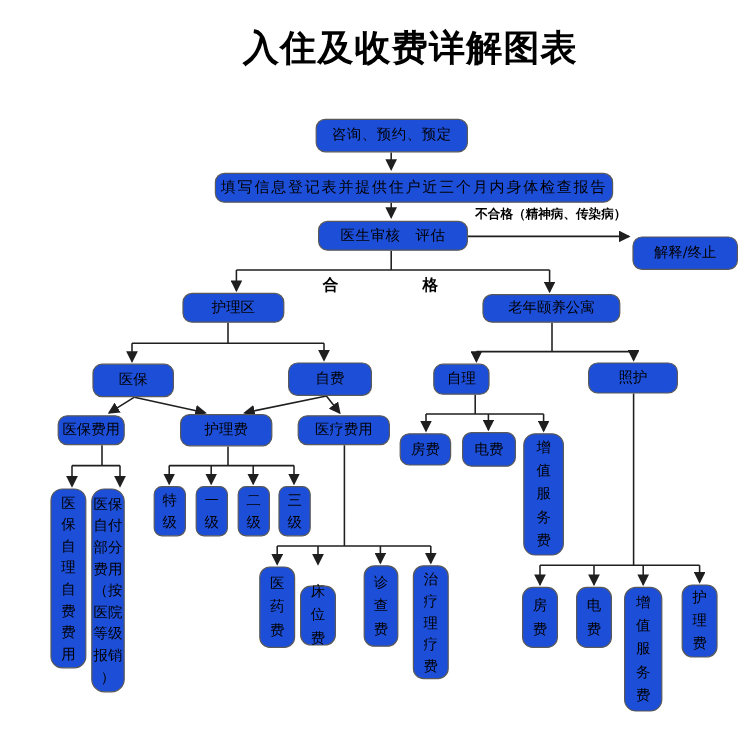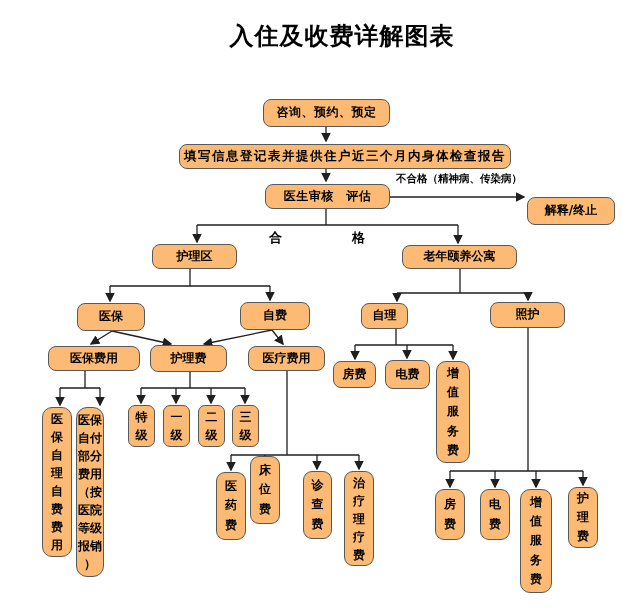--- a/index.html
+++ b/index.html
@@ -2,27 +2,27 @@
 <html><head>
 <meta charset="utf-8">
 <style>
   html,body{margin:0;padding:0;background:#ffffff;}
   #stage{
     position:relative;width:623px;height:609px;background:#ffffff;
     font-family:"DejaVu Sans",sans-serif;color:#000;overflow:hidden;
   }
   #title{
     position:absolute;left:160px;top:20px;width:364px;text-align:center;
-    font-size:24px;font-weight:bold;letter-spacing:1px;white-space:nowrap;
+    font-size:30px;font-weight:bold;letter-spacing:1px;white-space:nowrap;
   }
   .node{
-    position:absolute;box-sizing:border-box;background:#fdba74;
+    position:absolute;box-sizing:border-box;background:#1d4ed8;
     border:1.4px solid #595959;border-radius:8px;
     display:flex;align-items:center;justify-content:center;text-align:center;
-    font-size:12px;font-weight:bold;line-height:1.3;white-space:nowrap;
+    font-size:12px;font-weight:normal;line-height:1.3;white-space:nowrap;
   }
   .node.sm{border-radius:7px;}
   .node.vt{white-space:normal;line-height:1.5;justify-content:center;}
   .node.vt span{display:block;word-break:break-all;overflow-wrap:anywhere;line-break:anywhere;}
   .edge-label{
     position:absolute;font-weight:bold;white-space:nowrap;
   }
   #fail-label{left:396px;top:172px;font-size:10.5px;}
   #pass-left{left:269px;top:229px;font-size:13px;}
   #pass-right{left:352px;top:229px;font-size:13px;}
@@ -121,21 +121,21 @@
     </div>
 
   <div class="node" style="left:77px;top:303px;width:68px;height:28px;">
     <span>医保</span>
     </div>
 
   <div class="node" style="left:240px;top:302px;width:70px;height:28px;">
     <span>自费</span>
     </div>
 
-  <div class="node" style="left:48px;top:346px;width:92px;height:25px;">
+  <div class="node" style="left:48px;top:346px;width:56px;height:25px;">
     <span>医保费用</span>
     </div>
 
   <div class="node" style="left:150px;top:345px;width:77px;height:27px;">
     <span>护理费</span>
     </div>
 
   <div class="node" style="left:248px;top:346px;width:77px;height:25px;">
     <span>医疗费用</span>
     </div>
@@ -169,21 +169,21 @@
     </div>
 
   <div class="node vt sm" style="left:232px;top:405px;width:27px;height:42px;">
     <span style="width:13px;">三级</span>
     </div>
 
   <div class="node vt" style="left:216px;top:472px;width:30px;height:68px;line-height:1.6;border-radius:9px;">
     <span style="width:13px;">医药费</span>
     </div>
 
-  <div class="node vt" style="left:250px;top:456px;width:30px;height:68px;line-height:1.6;border-radius:9px;">
+  <div class="node vt" style="left:250px;top:488px;width:30px;height:50px;line-height:1.6;border-radius:9px;">
     <span style="width:13px;">床位费</span>
     </div>
 
   <div class="node vt" style="left:303px;top:471px;width:29px;height:68px;line-height:1.6;border-radius:9px;">
     <span style="width:13px;">诊查费</span>
     </div>
 
   <div class="node vt" style="left:344px;top:471px;width:30px;height:95px;line-height:1.5;border-radius:9px;">
     <span style="width:13px;">治疗理疗费</span>
     </div>

